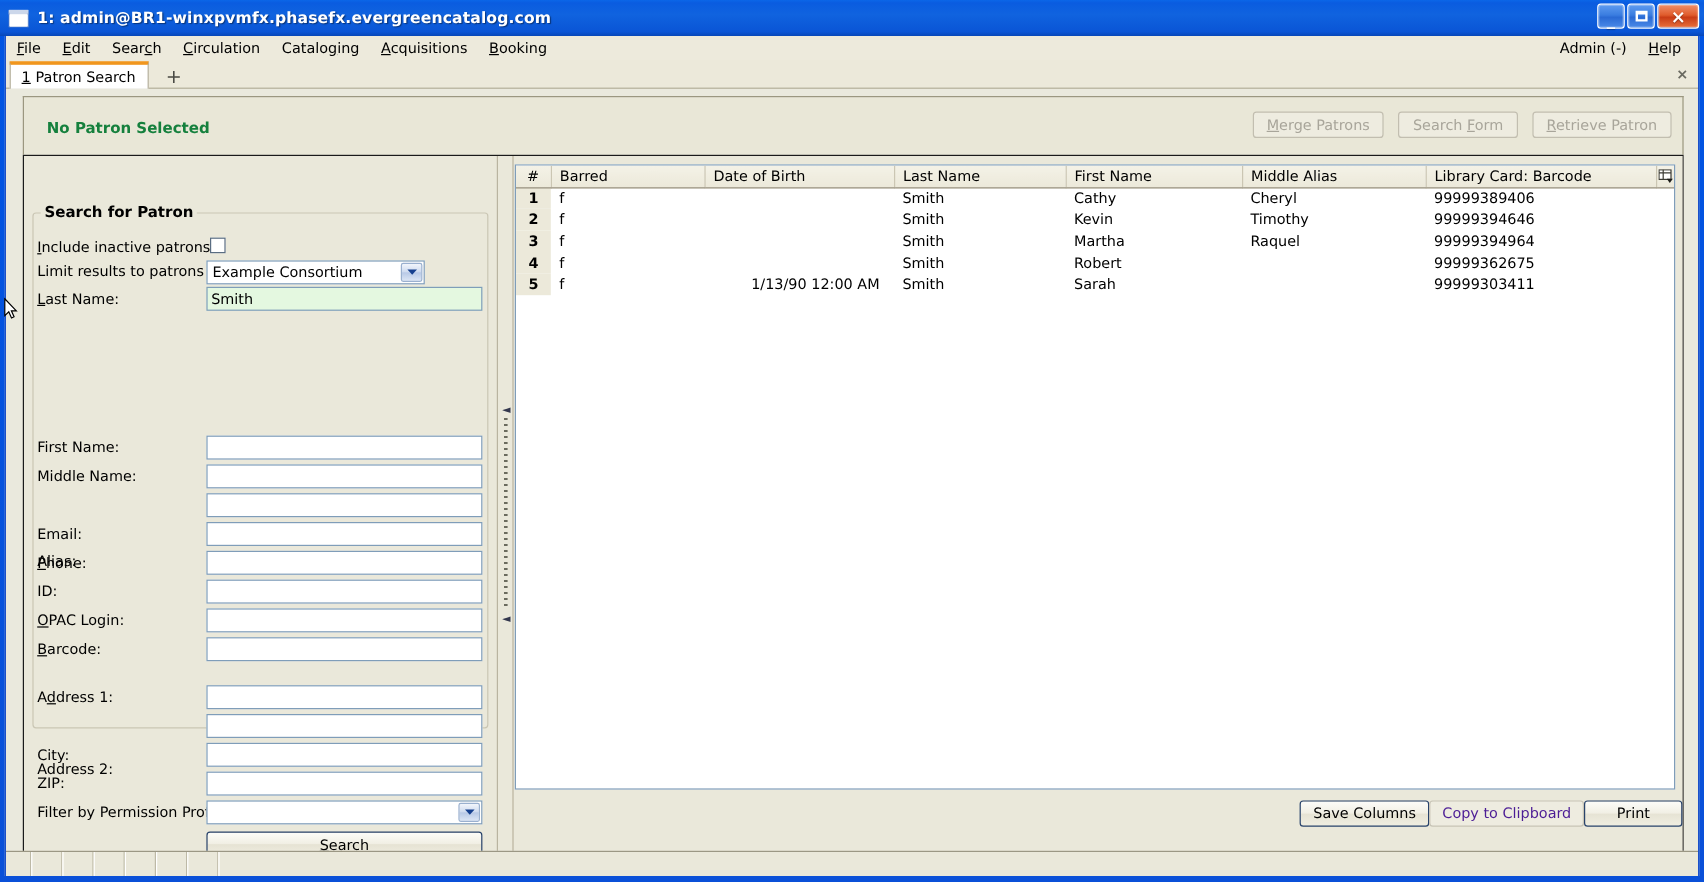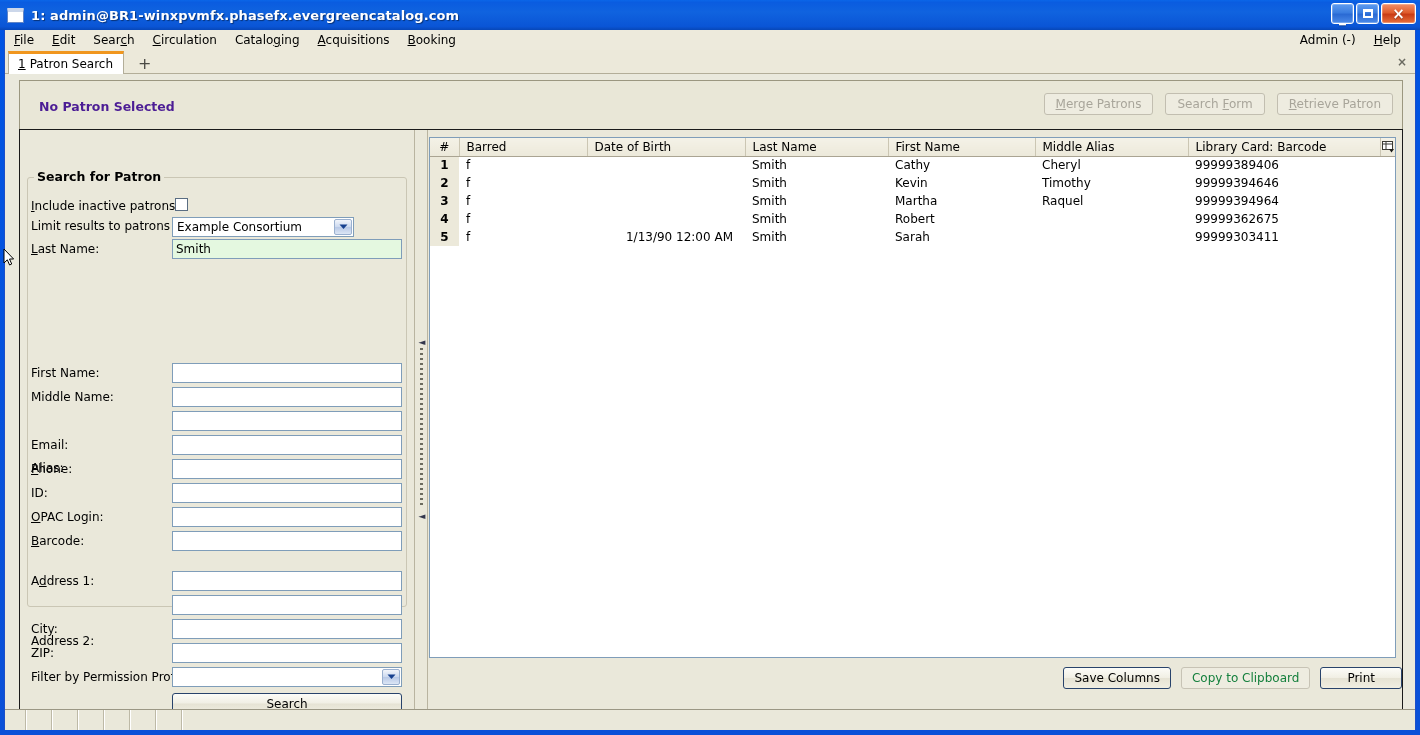--- a/index.html
+++ b/index.html
@@ -133,21 +133,21 @@
   
   .patron-header {
     position: absolute; left: 14px; top: 50px;
     width: 1384px; height: 49px;
     background: #e9e7d7;
     border: 1px solid #9b9780;
     border-bottom: none;
   }
   .patron-header .label {
     position: absolute; left: 19px; top: 18px;
-    font-weight: bold; font-size: 12.5px; color: #4c1d95;
+    font-weight: bold; font-size: 12.5px; color: #15803d;
   }
   .hdr-buttons {
     position: absolute; right: 9px; top: 12px;
     display: flex; gap: 12px;
   }
   .btn {
     background: linear-gradient(to bottom, #fbfbf6 0%, #efeee3 50%, #e4e2d3 51%, #eeebdd 100%);
     border: 1px solid #28436b;
     border-radius: 3px;
     padding: 3px 11px;
@@ -304,33 +304,33 @@
   .colpicker {
     width: 17px;
     text-align: center;
     padding: 0 !important;
     border-right: none !important;
   }
   .colpicker svg { display: block; margin: 0 auto; }
 
   .list-buttons {
     position: absolute; right: 0px; top: 537px;
-    display: flex; gap: 10px;
+    display: flex; 
   }
   .btn2 {
     background: linear-gradient(to bottom, #fcfcf8 0%, #f1efe4 48%, #e6e3d4 52%, #f0eee1 100%);
     border: 1px solid #28436b;
     border-radius: 3px;
     padding: 3px 10px;
     font-size: 12px;
     cursor: default;
     white-space: nowrap;
   }
   .btn2.disabled {
-    color: #15803d;
+    color: #4c1d95;
     border: 1px solid #c7c3b5;
     background: #eeece0;
   }
 
   
   .statusbar {
     position: absolute; left: 0; bottom: 0;
     width: 1412px; height: 21px;
     background: #eae8da;
     border-top: 1px solid #9b9784;

